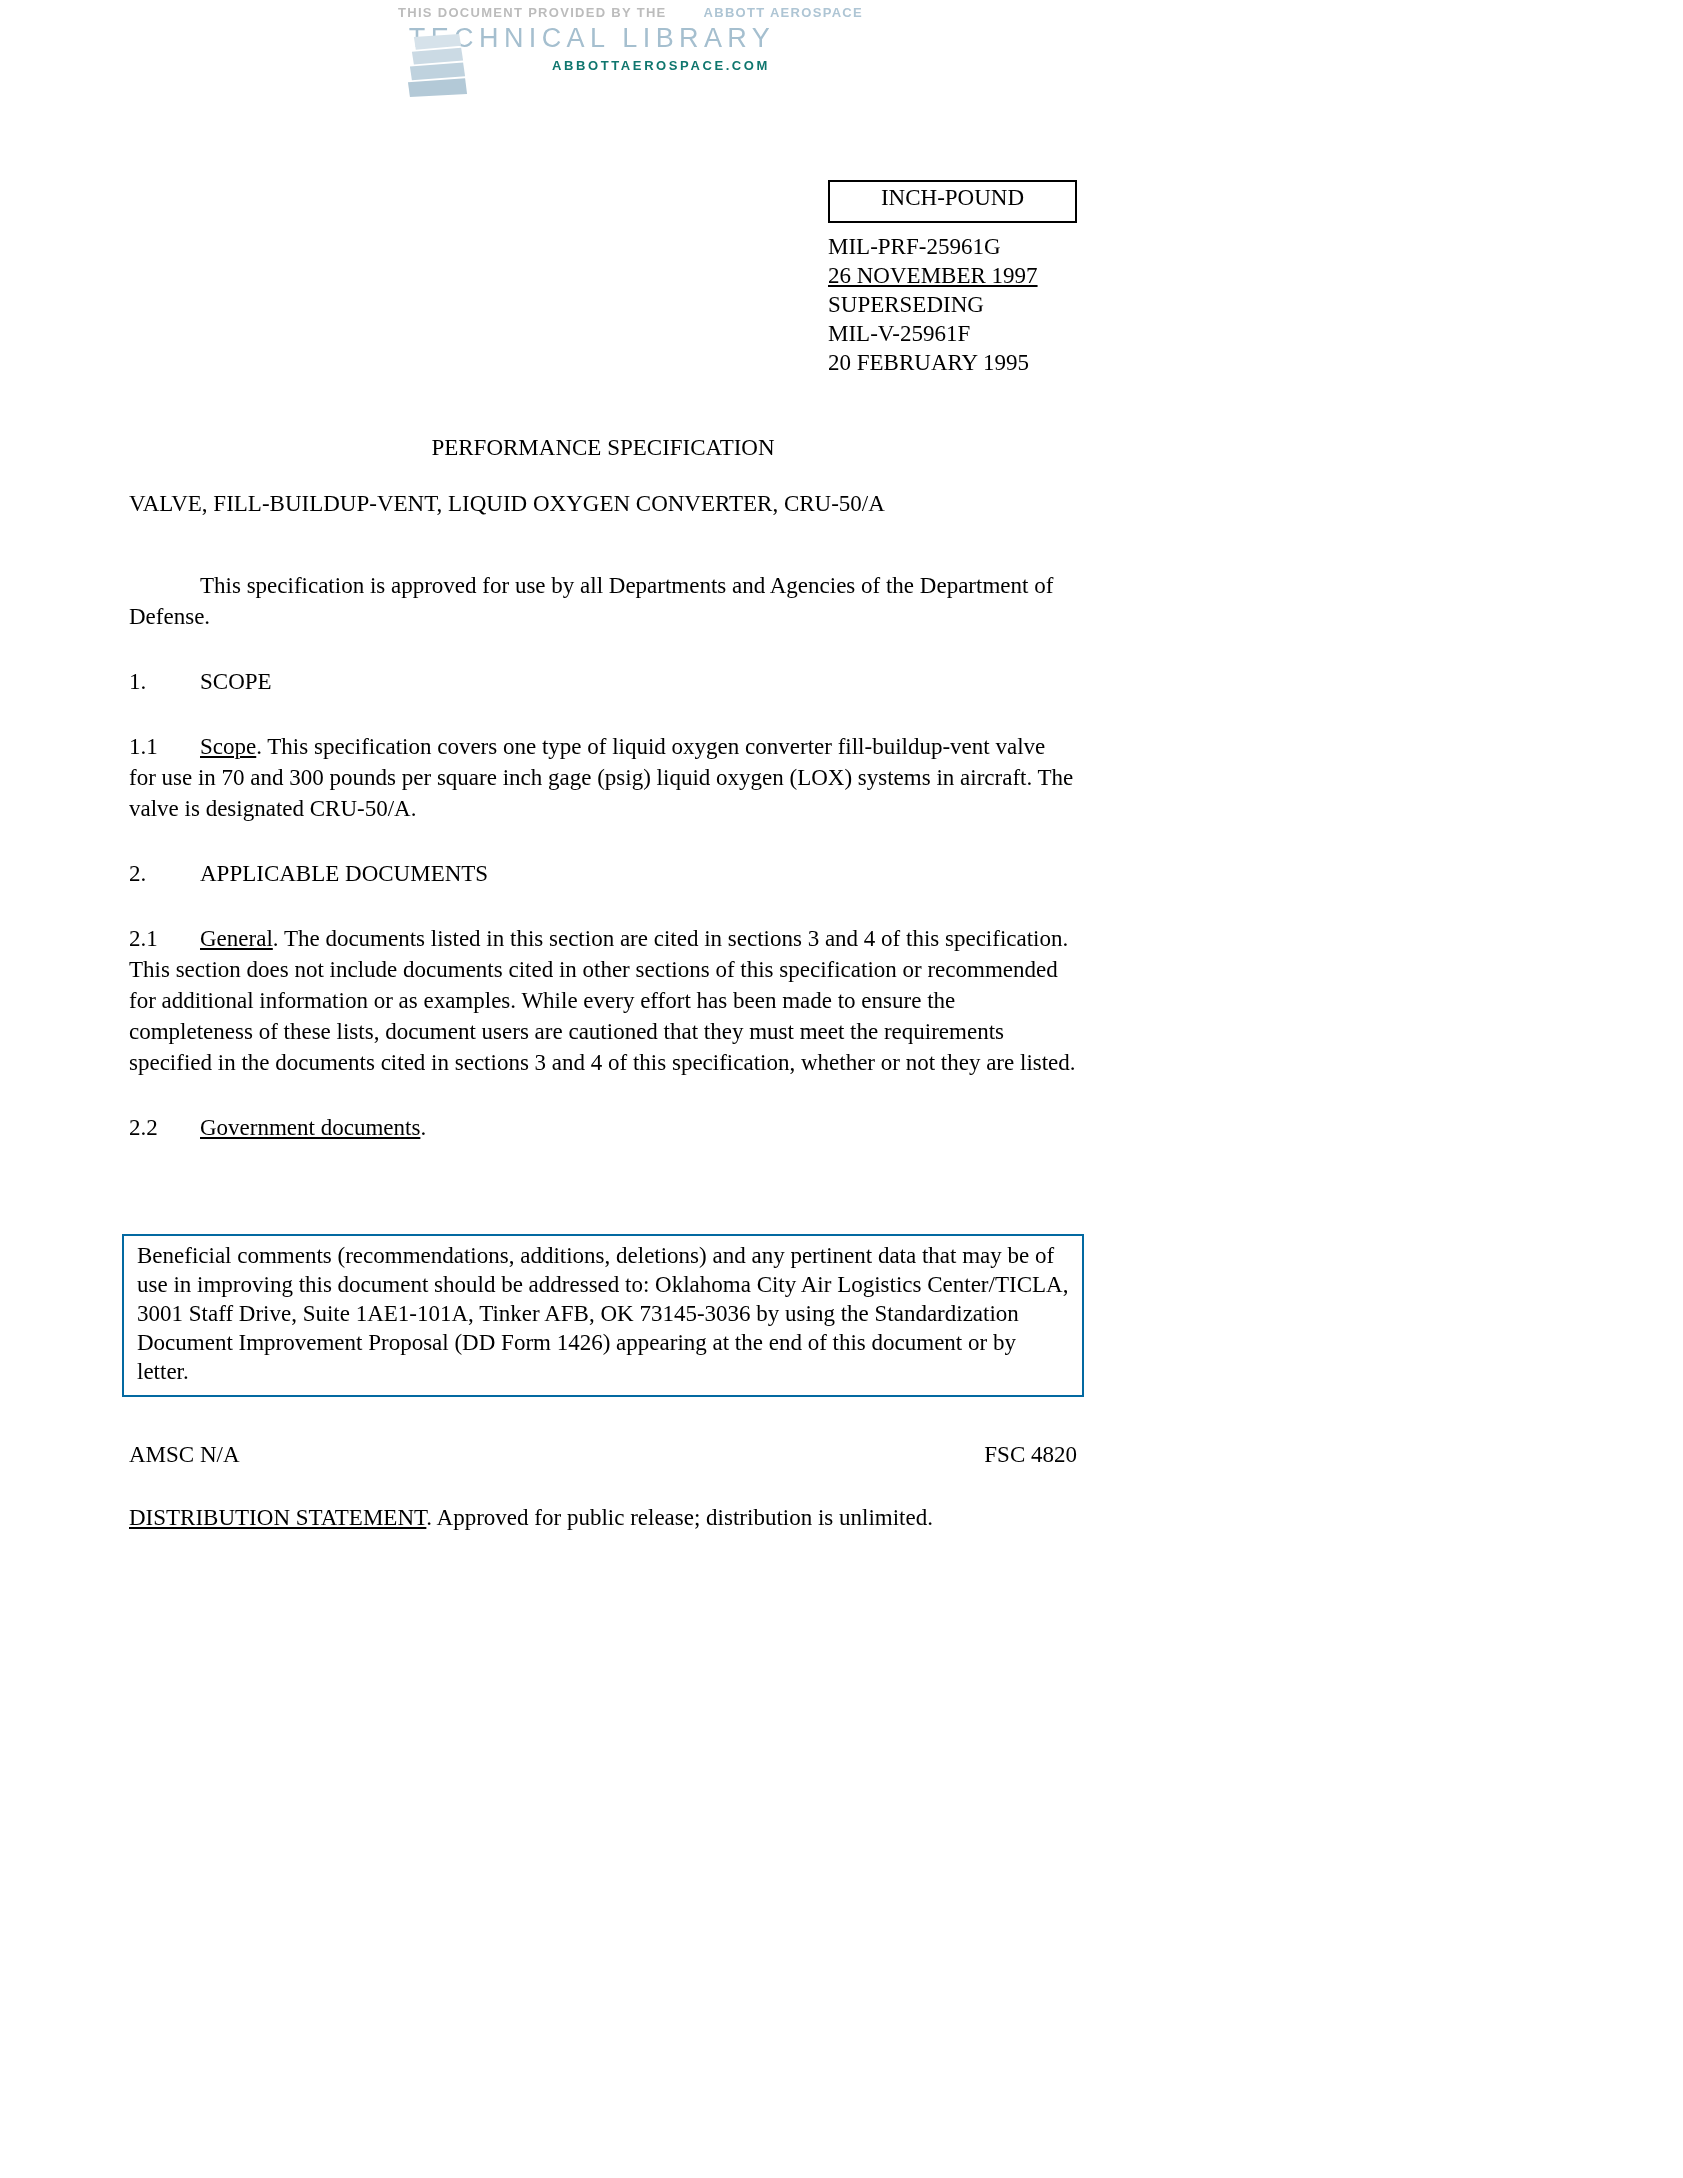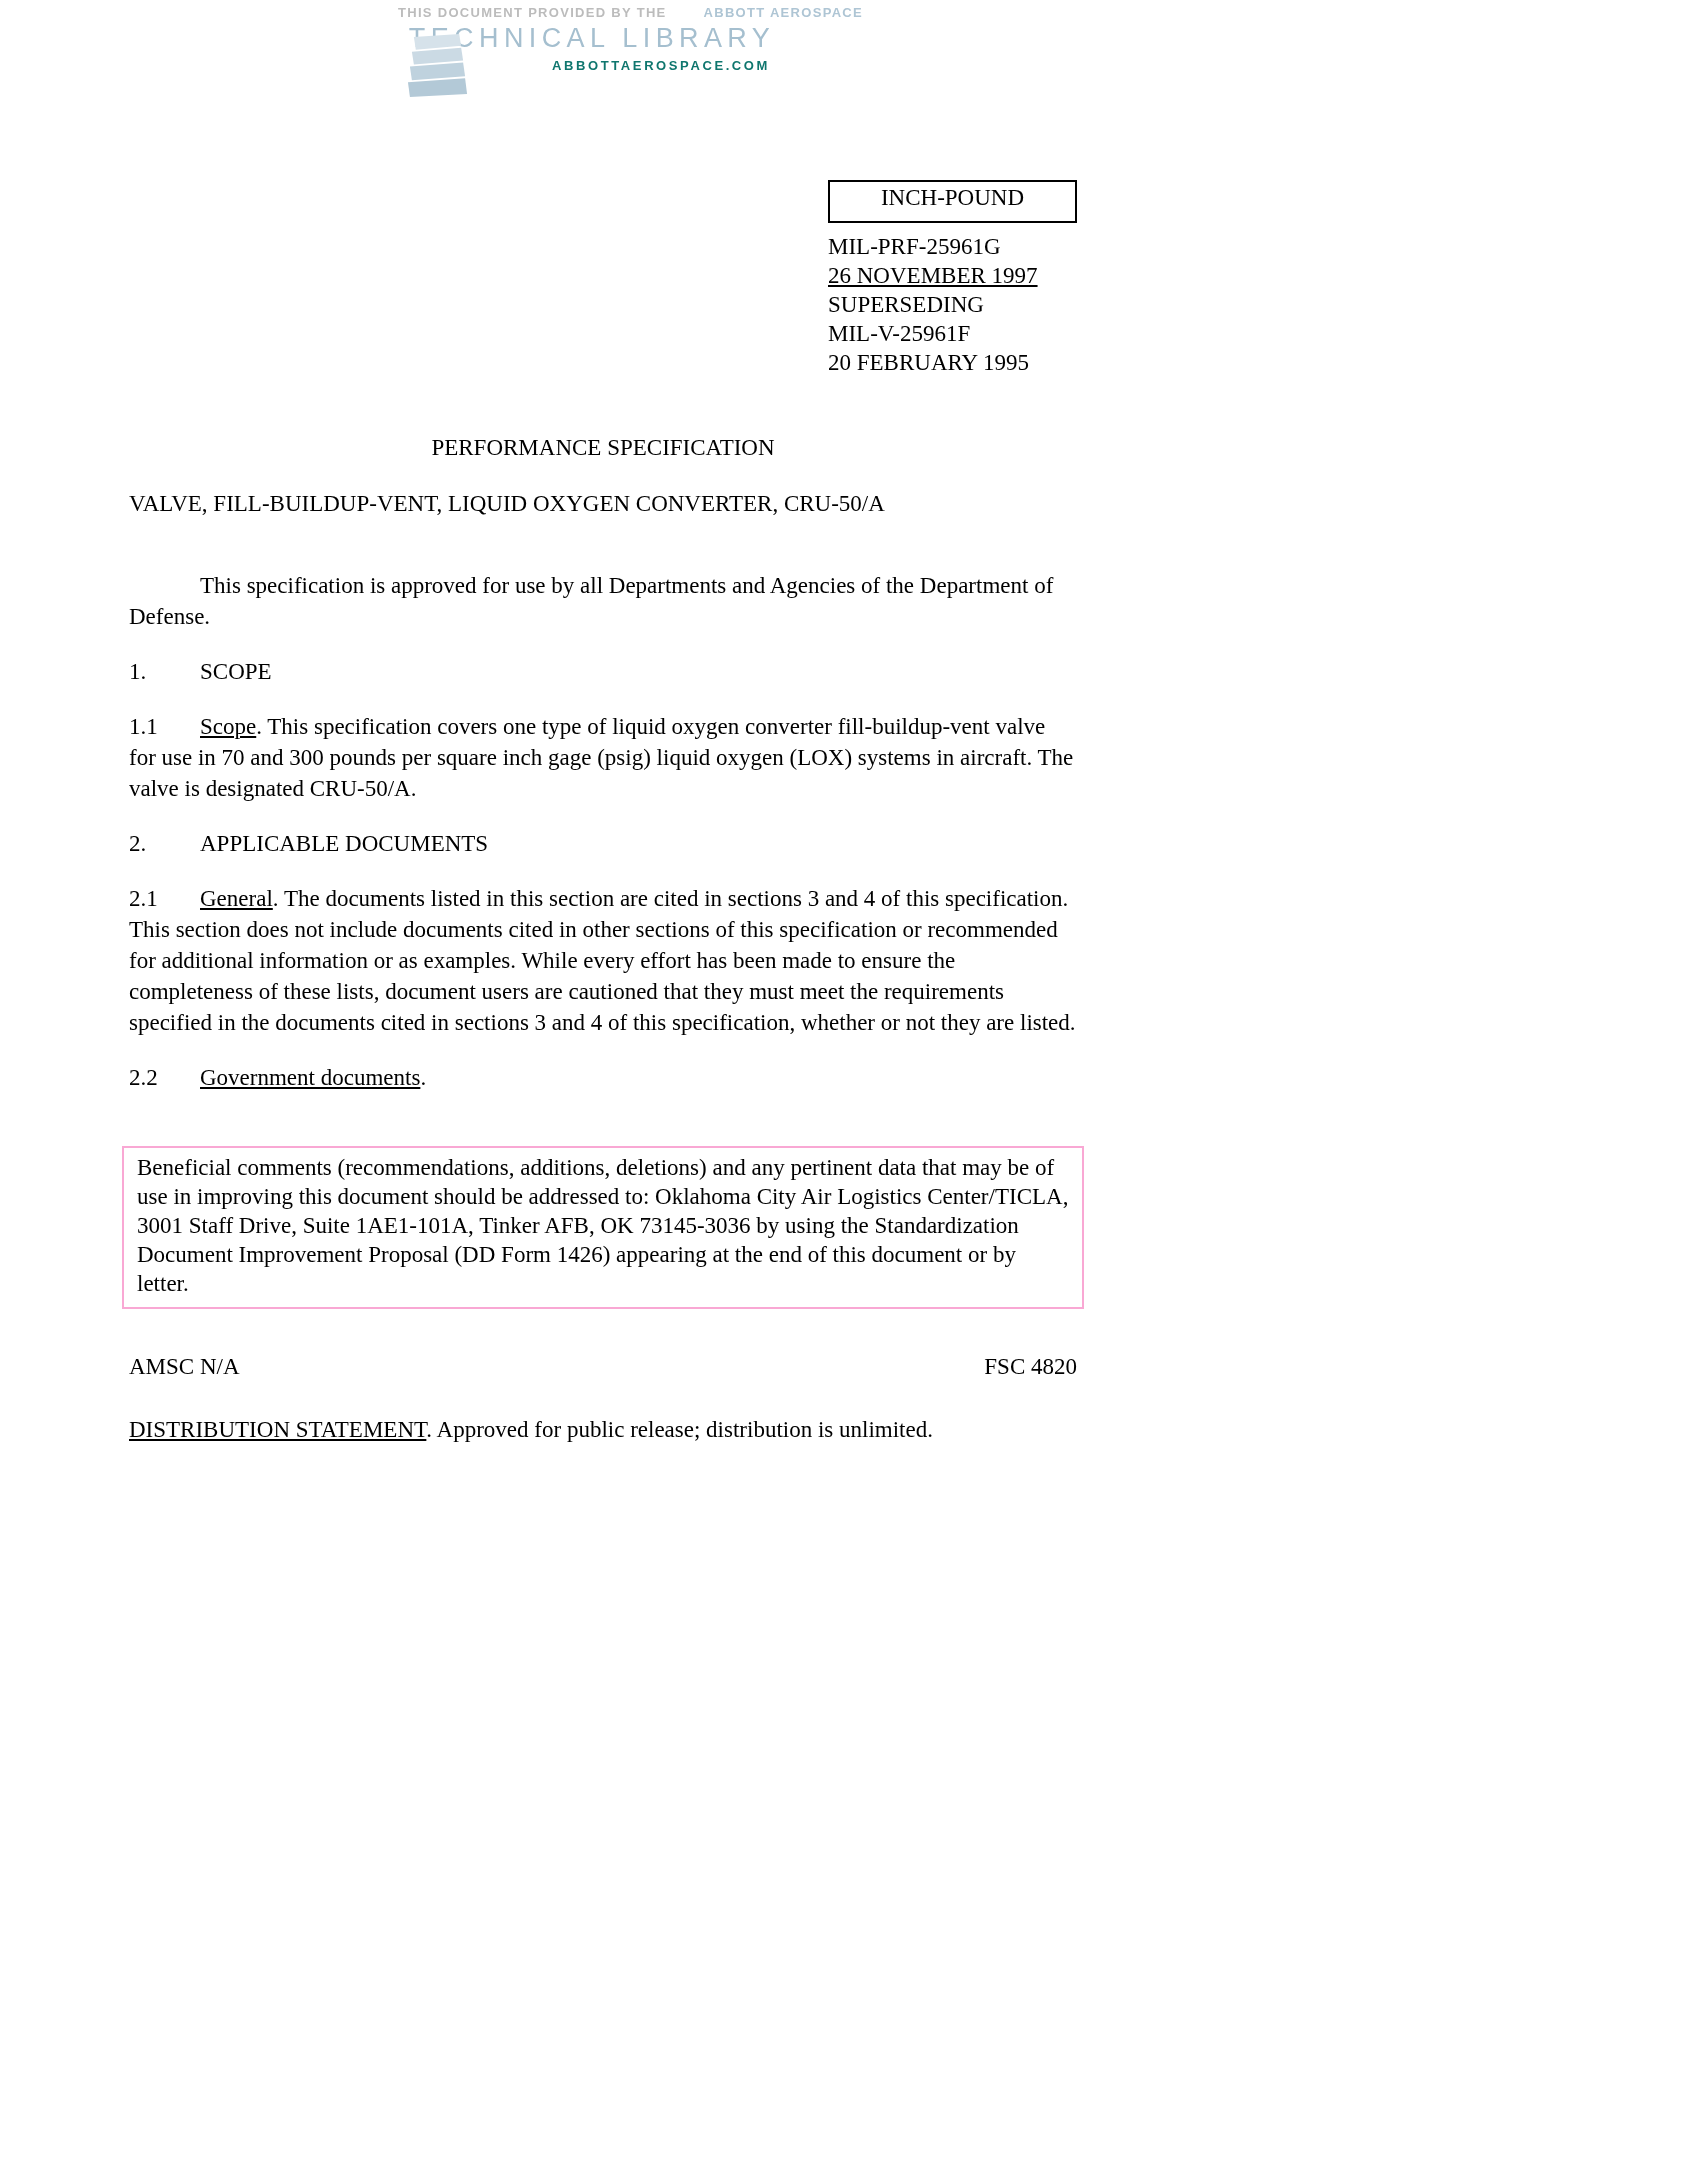--- a/index.html
+++ b/index.html
@@ -70,26 +70,26 @@
   .inch-pound-box {
     border: 2px solid #000;
     text-align: center;
     padding: 1px 0 9px;
     margin-bottom: 9px;
   }
   .u { text-decoration: underline; }
   .doc-heading { text-align: center; margin-top: 55px; }
   .doc-subtitle { text-align: left; margin-top: 25px; }
   .approval { margin-top: 51px; text-indent: 71px; }
-  .para { margin-top: 24px; }
+  .para { margin-top: 34px; }
   .pnum { display: inline-block; width: 71px; }
   .term { text-decoration: underline; }
   .comment-box {
-    border: 2px solid #f9a8d4;
-    margin-top: 53px;
+    border: 2px solid #0369a1;
+    margin-top: 91px;
     margin-left: -7px;
     width: 962px;
     padding: 5px 13px 9px;
     line-height: 29px;
   }
   .footer-row {
     display: flex;
     justify-content: space-between;
     margin-top: 42px;
     align-items: center;

